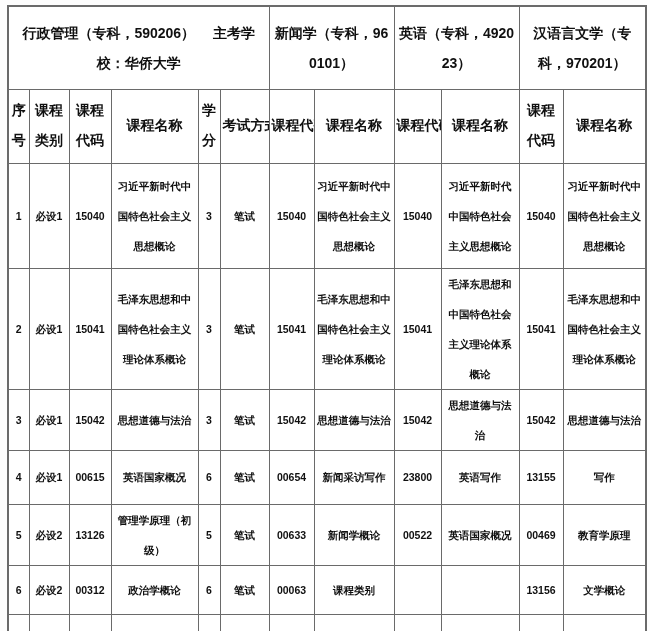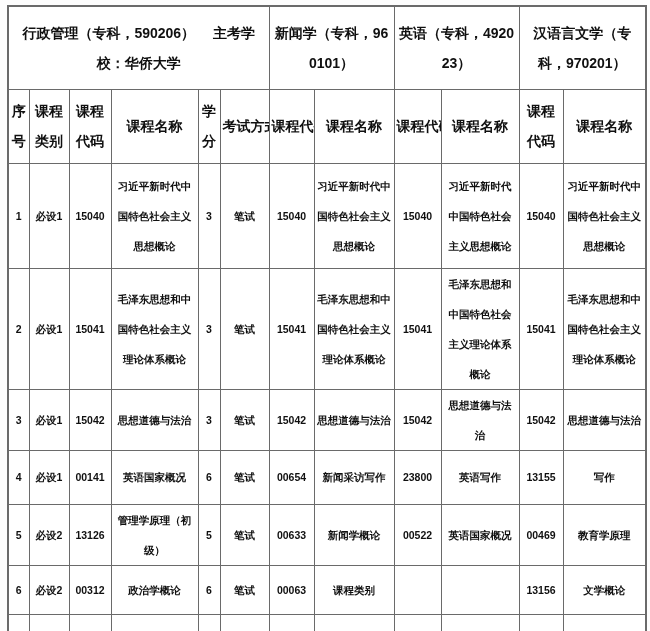--- a/index.html
+++ b/index.html
@@ -18,21 +18,21 @@
     font-weight:bold;color:#101010;
     text-align:center;vertical-align:middle;
     padding:0 2px;font-size:10.5px;line-height:30px;
     overflow:hidden;word-break:break-all;
   }
   .course-table thead th{font-size:14px;}
   .major-cell{font-size:11px;line-height:34px;}
   .nw{white-space:nowrap;}
   .gap{display:inline-block;width:18px;}
   tr.h1{height:83px;}
-  tr.h2{height:74px;}
+  tr.h2{height:74px;font-family:Liberation Serif, serif;}
   tr.r0,tr.r1{height:105px;}
   tr.r2{height:49px;}
   tr.r3{height:54px;}
   tr.r4,tr.r5{height:49px;}
   tr.r6{height:52px;}
 </style>
 </head>
 <body>
 
 <table class="course-table">
@@ -111,21 +111,21 @@
       <td>15042</td>
       <td>思想道德与法治</td>
       <td>15042</td>
       <td>思想道德与法治</td>
       <td>15042</td>
       <td>思想道德与法治</td>
     </tr>
     <tr class="r3">
       <td>4</td>
       <td>必设1</td>
-      <td>00141</td>
+      <td>00615</td>
       <td>英语国家概况</td>
       <td>6</td>
       <td>笔试</td>
       <td>00654</td>
       <td>新闻采访写作</td>
       <td>23800</td>
       <td>英语写作</td>
       <td>13155</td>
       <td>写作</td>
     </tr>

